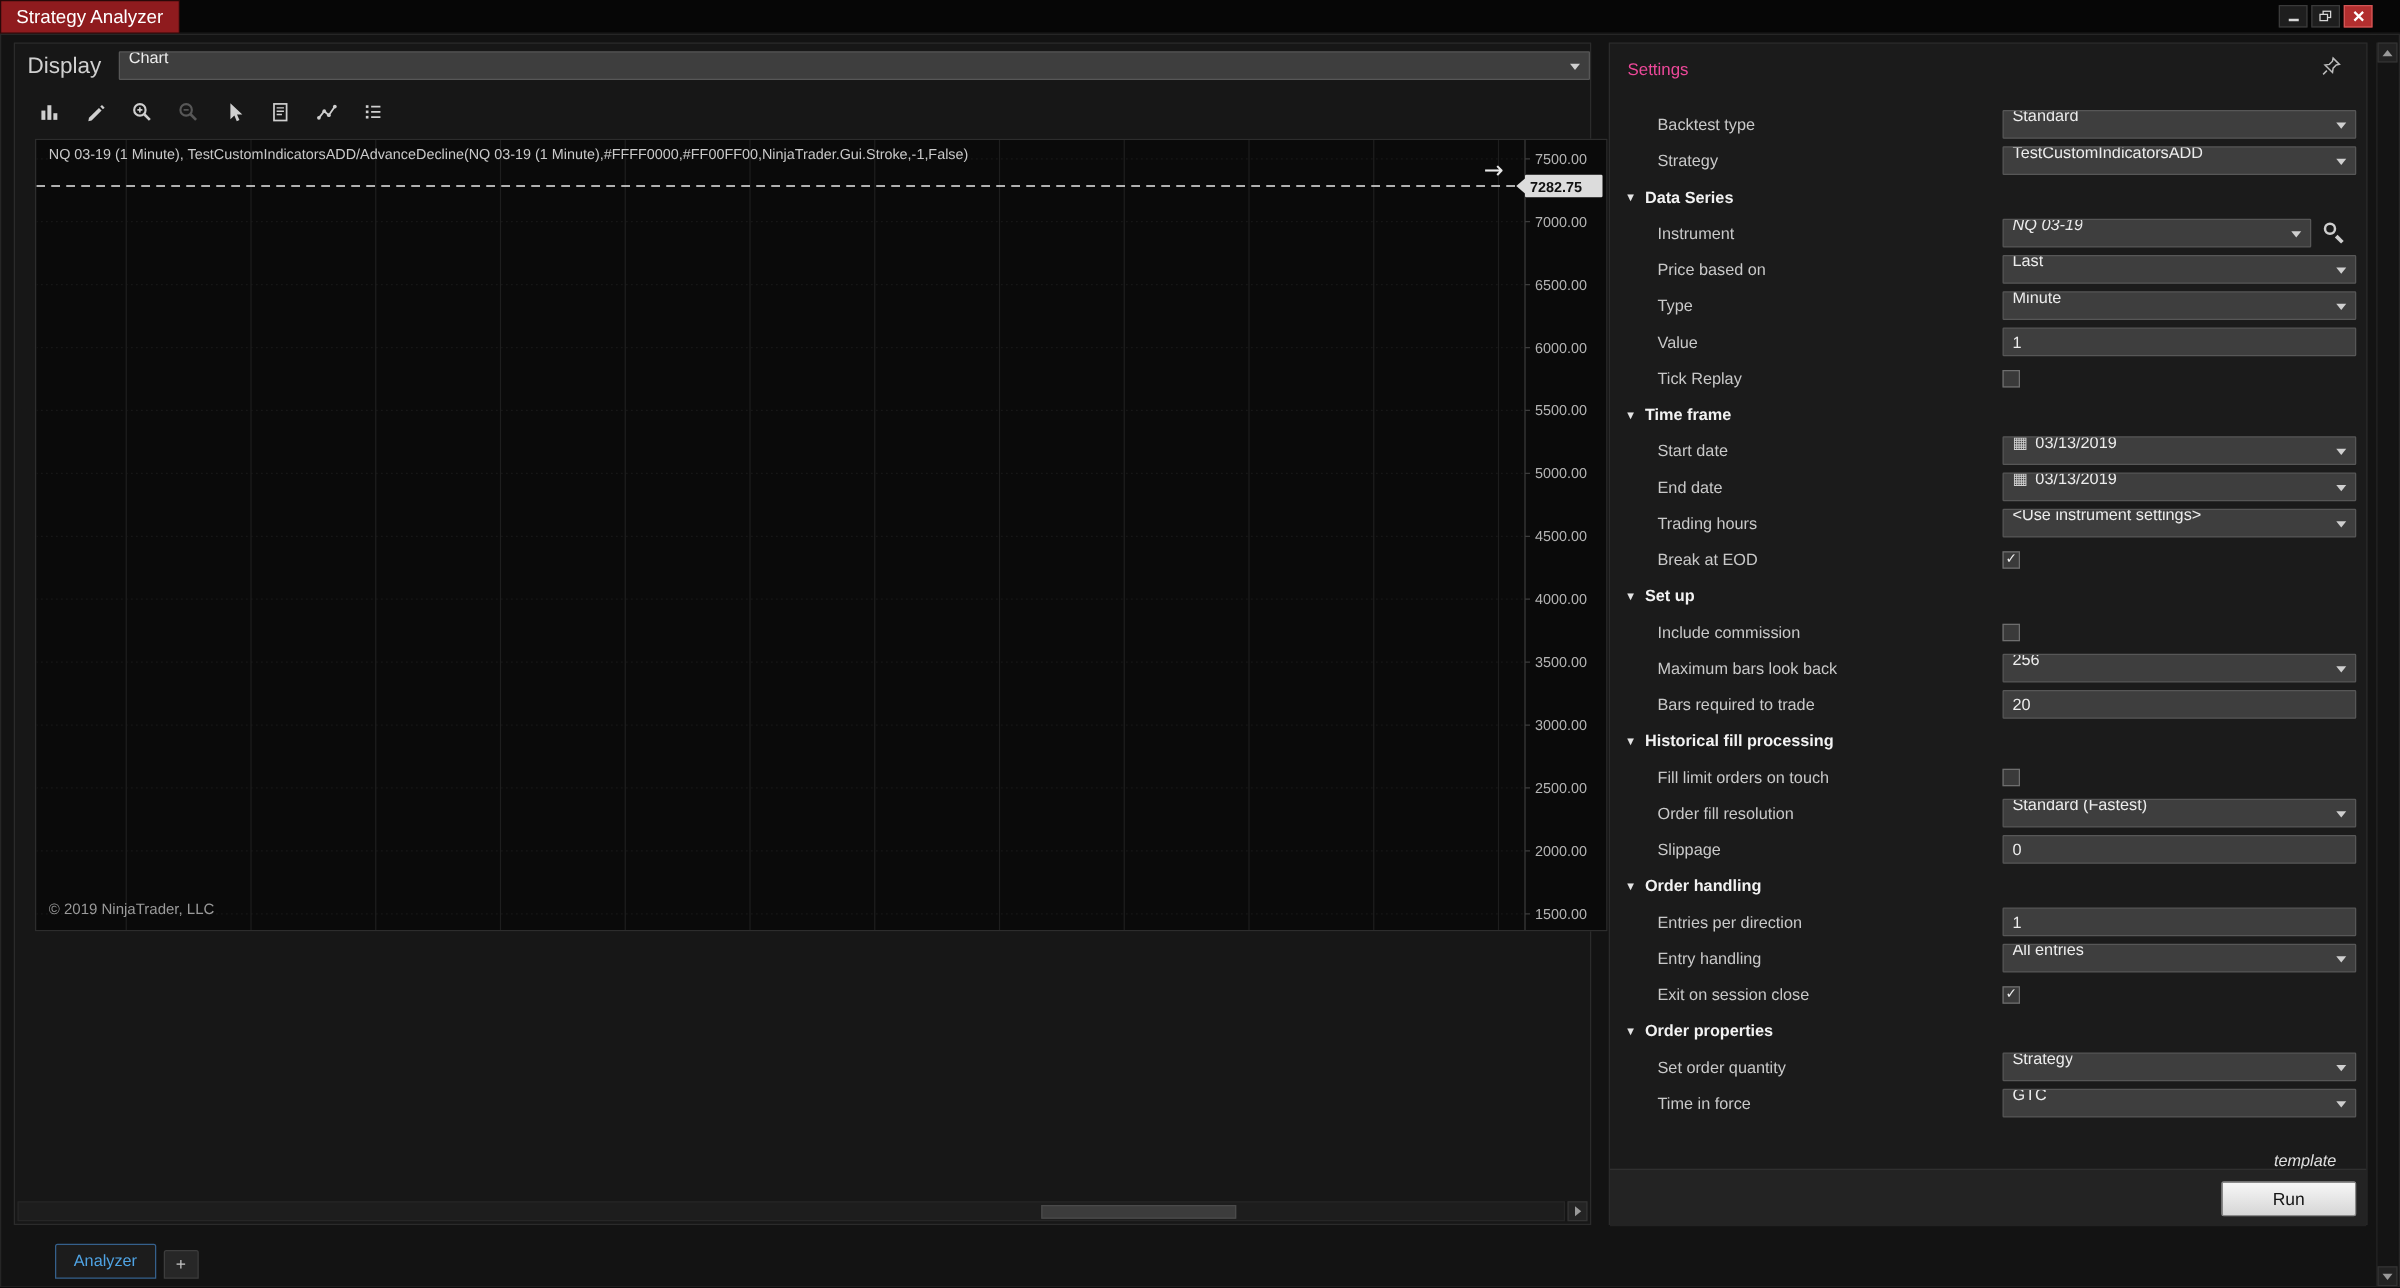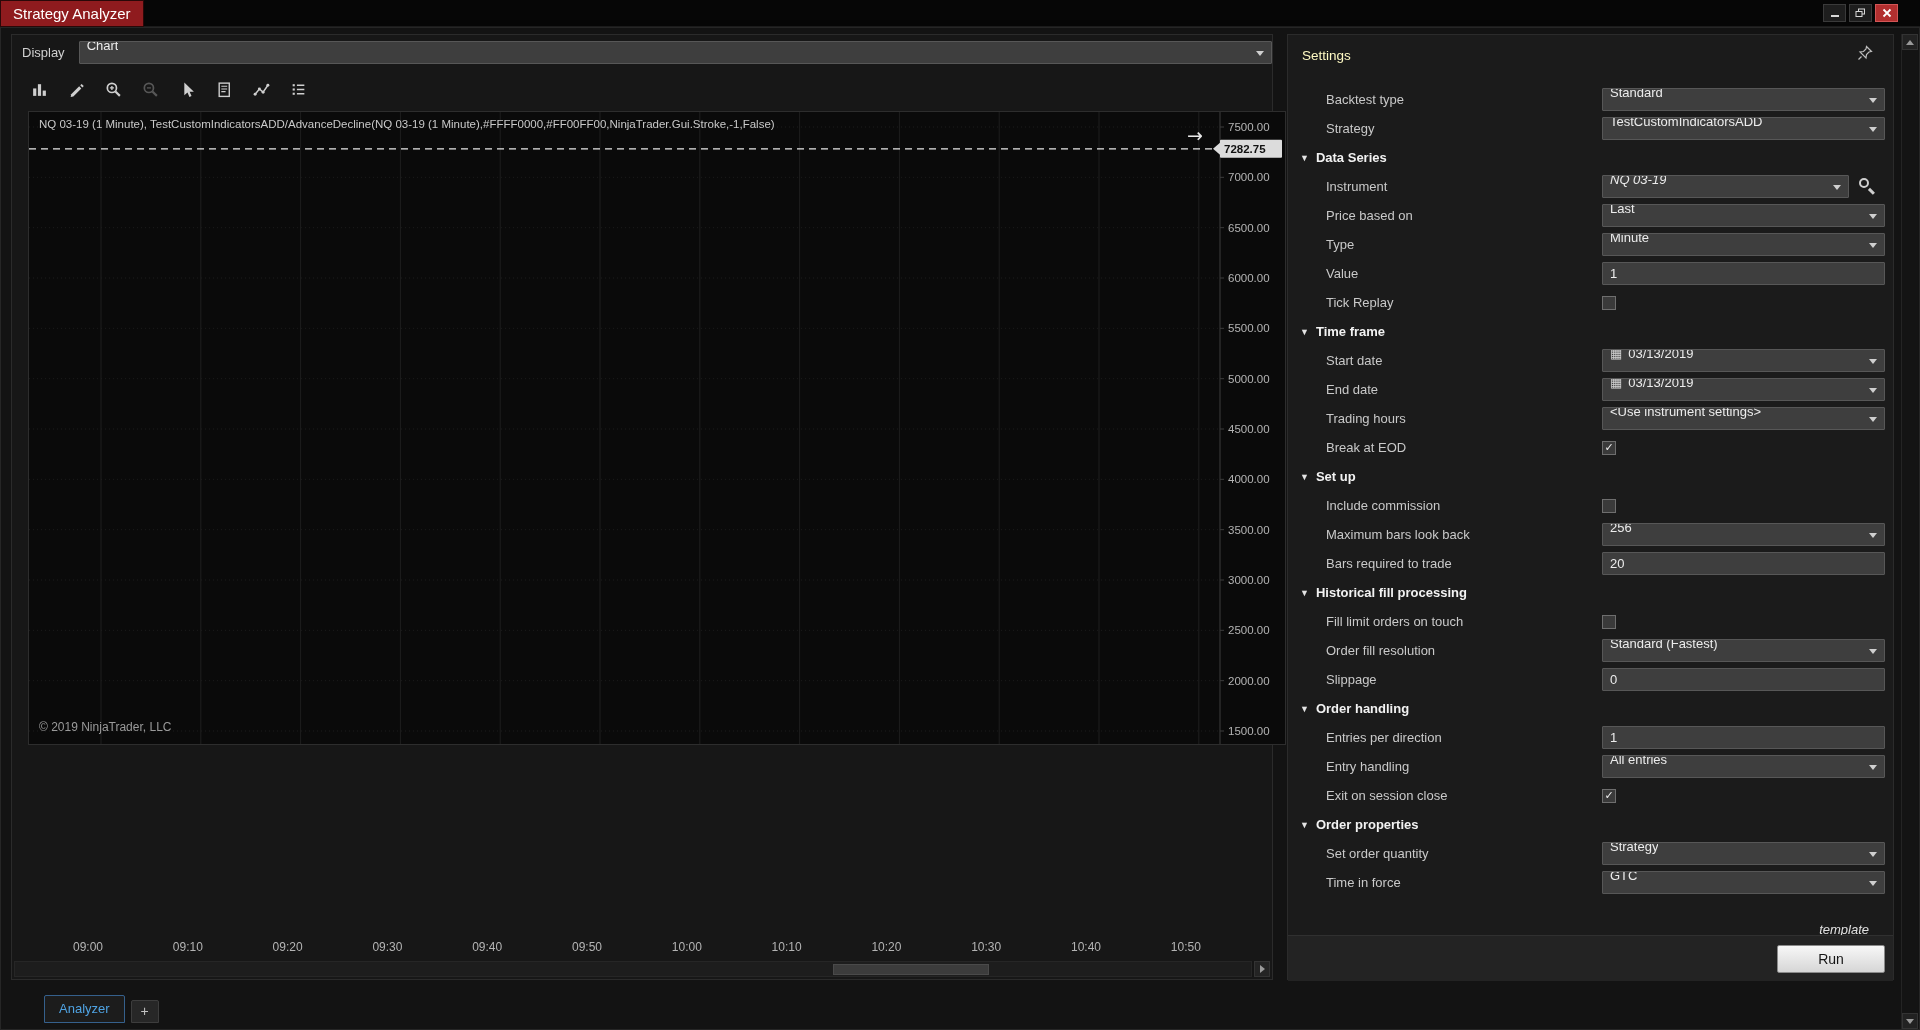--- a/index.html
+++ b/index.html
@@ -12,21 +12,21 @@
   .win-btns{position:absolute;right:22px;top:4px;display:flex;gap:3px;}
   .win-btn{width:23px;height:18px;background:#1e1e1e;border:1px solid #3a3a3a;display:flex;align-items:center;justify-content:center;}
   .win-btn.close{background:#b22f2f;border-color:#d25656;}
 
   
   .content{position:absolute;top:27px;left:0;right:0;bottom:0;background:#131313;border:1px solid #262626;}
 
   
   .left-panel{position:absolute;left:10px;top:6px;width:1262px;height:946px;background:#171717;border:1px solid #2b2b2b;}
   .display-row{position:absolute;top:0;left:0;right:0;height:34px;display:flex;align-items:center;padding-left:10px;}
-  .display-label{color:#d0d0d0;font-size:13px;margin-right:14px;}
+  .display-label{color:#d0d0d0;font-size:18px;margin-right:14px;}
   .display-dd{width:185px;}
   .chart-toolbar{position:absolute;top:34px;left:0;right:0;height:40px;display:flex;align-items:center;gap:10px;padding-left:14px;}
   .tool-btn{width:27px;height:27px;display:flex;align-items:center;justify-content:center;border:1px solid transparent;border-radius:2px;}
   .tool-btn.disabled{opacity:.35;}
   .chart-inset{position:absolute;left:16px;top:76px;width:1258px;height:634px;background:#0a0a0a;border:1px solid #2d2d2d;overflow:hidden;text-align:right;}
   .chart-header{position:absolute;left:10px;top:6px;color:#c9c9c9;font-size:11.5px;white-space:nowrap;z-index:3;}
   .copyright{position:absolute;left:10px;bottom:10px;color:#9a9a9a;font-size:12px;z-index:3;}
   #chart-svg{position:absolute;left:0;top:0;}
   .xaxis{position:absolute;left:2px;right:2px;top:900px;height:24px;}
   .xtick{position:absolute;top:5px;transform:translateX(-50%);color:#b4b4b4;font-size:12px;}
@@ -36,21 +36,21 @@
   .hs-btn{position:absolute;right:0;top:0;width:16px;height:16px;background:#242424;border:1px solid #333;display:flex;align-items:center;justify-content:center;}
 
   
   .tabbar{position:absolute;left:43px;top:957px;height:38px;display:flex;align-items:flex-end;gap:6px;}
   .tab{height:28px;line-height:26px;padding:0 14px;background:#1c1c1c;border:1px solid #35608c;color:#4fa3e3;font-size:13px;border-radius:2px 2px 0 0;}
   .tab.plus{height:23px;line-height:21px;padding:0 9px;background:#272727;border:1px solid #3d3d3d;color:#c4c4c4;font-size:14px;}
 
   
   .right-panel{position:absolute;left:1286px;top:6px;width:607px;height:946px;background:#1b1b1b;border:1px solid #2b2b2b;}
   .settings-header{position:absolute;top:0;left:0;right:0;height:44px;}
-  .settings-title{position:absolute;left:14px;top:13px;color:#fef9c3;font-size:13.5px;}
+  .settings-title{position:absolute;left:14px;top:13px;color:#ec4899;font-size:13.5px;}
   .pin{position:absolute;right:20px;top:10px;width:16px;height:16px;}
   .settings-rows{position:absolute;top:50px;left:0;right:0;}
   .srow{position:relative;height:29px;display:flex;align-items:center;padding-left:38px;}
   .srow.section-row{padding-left:12px;}
   .tri{color:#e4e4e4;font-size:9px;margin-right:7px;}
   .slabel{color:#c9c9c9;font-size:13px;white-space:nowrap;}
   .section-row .slabel{color:#f2f2f2;font-weight:bold;}
   .sctrl{position:absolute;left:314px;right:8px;top:3px;height:23px;display:flex;align-items:center;}
   .dd{position:relative;height:23px;width:100%;background:#3e3e3e;border:1px solid #575757;border-radius:1px;color:#ececec;font-size:13px;line-height:21px;padding:0 22px 14px 7px;white-space:nowrap;overflow:hidden;display:flex;align-items:center;}
   .dd-narrow{width:calc(100% - 36px);font-style:italic;}
@@ -331,34 +331,20 @@
             <text x="1199" y="723.6666666666666" fill="#b4b4b4" font-size="11.5" font-family="Liberation Sans, sans-serif">500.00</text>
             <line x1="1191" y1="770" x2="1195" y2="770" stroke="#3c3c3c"></line>
             <text x="1199" y="774" fill="#b4b4b4" font-size="11.5" font-family="Liberation Sans, sans-serif">0</text>
             <text x="1158" y="30" fill="#e8e8e8" font-size="19" font-family="DejaVu Sans, sans-serif">→</text>
             <polygon points="1184,36.86983333333333 1191,30.869833333333332 1191,42.86983333333333" fill="#dcdcdc"></polygon>
             <rect x="1191" y="27.869833333333332" width="62" height="18" fill="#dcdcdc" rx="1"></rect>
             <text x="1195" y="41.36983333333333" fill="#111" font-size="11.5" font-weight="bold" font-family="Liberation Sans, sans-serif">7282.75</text>
           </svg>
         <div class="copyright">© 2019 NinjaTrader, LLC</div>
       </div>
-      <div class="xaxis" id="xaxis">
-          <span class="xtick" style="left: 74px;">09:00</span>
-          <span class="xtick" style="left: 173.8px;">09:10</span>
-          <span class="xtick" style="left: 273.6px;">09:20</span>
-          <span class="xtick" style="left: 373.4px;">09:30</span>
-          <span class="xtick" style="left: 473.2px;">09:40</span>
-          <span class="xtick" style="left: 573px;">09:50</span>
-          <span class="xtick" style="left: 672.8px;">10:00</span>
-          <span class="xtick" style="left: 772.6px;">10:10</span>
-          <span class="xtick" style="left: 872.4px;">10:20</span>
-          <span class="xtick" style="left: 972.2px;">10:30</span>
-          <span class="xtick" style="left: 1072px;">10:40</span>
-          <span class="xtick" style="left: 1171.8px;">10:50</span>
-        </div>
       <div class="hscroll">
         <div class="hs-track">
           <div class="hs-thumb"></div>
         </div>
         <div class="hs-btn">
             <span class="tri-right"></span>
           </div>
       </div>
     </div>
 

